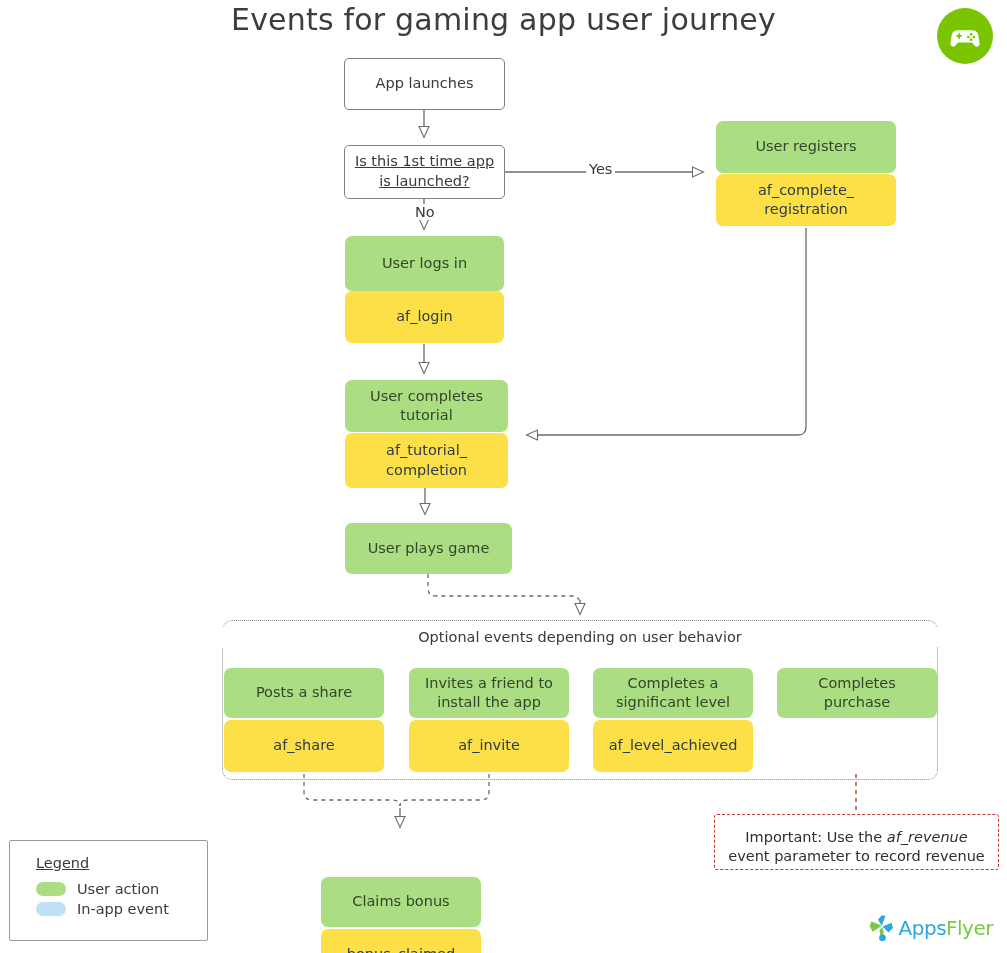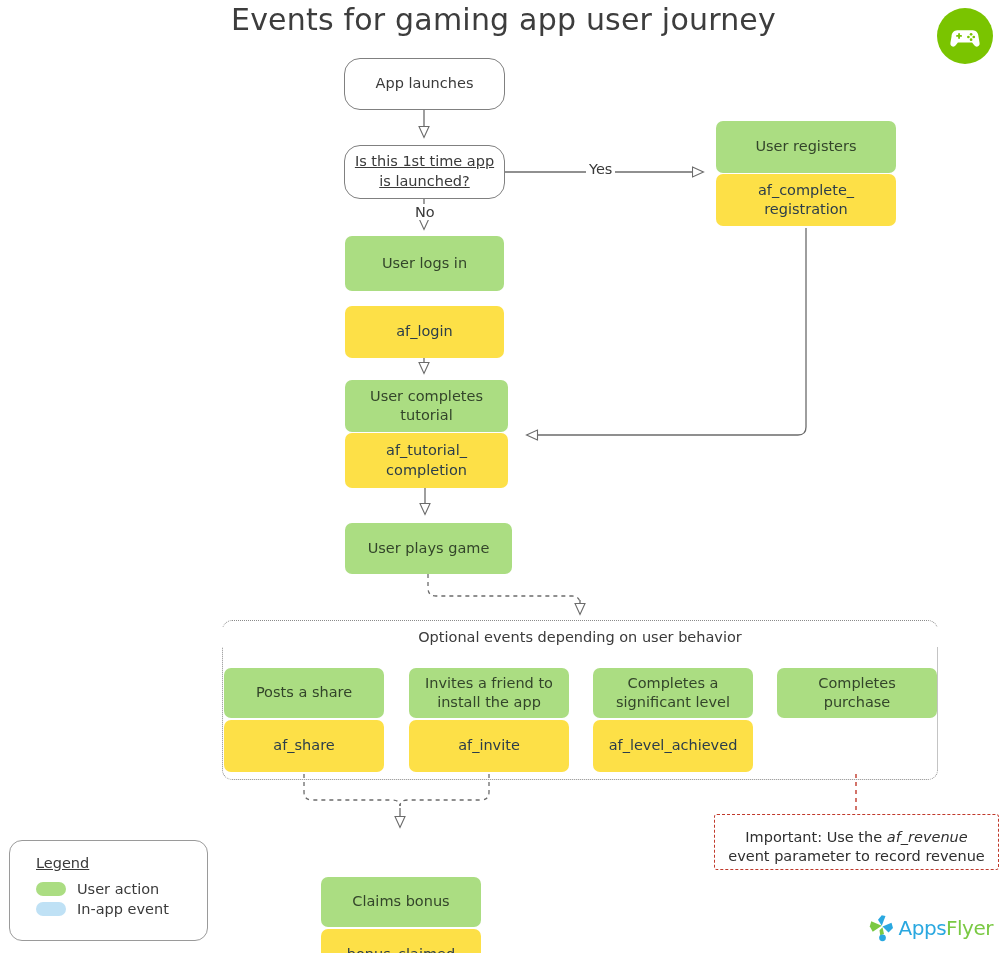--- a/index.html
+++ b/index.html
@@ -29,21 +29,21 @@
     width:56px;height:56px;border-radius:50%;
     background:#7ac400;
     display:flex;align-items:center;justify-content:center;
   }
 
   .node{position:absolute;box-sizing:border-box;}
 
   .plain-box{
     background:#ffffff;
     border:1.4px solid #808080;
-    border-radius:16px;
+    border-radius:5px;
     display:flex;align-items:center;justify-content:center;
     text-align:center;
     font-size:14.5px;
     color:#3a3a3a;
     line-height:1.35;
     padding:2px 8px;
   }
 
   .stack{position:absolute;}
   .action-box{
@@ -111,21 +111,21 @@
     padding:2px 8px;
   }
   .important-box i{font-style:italic;}
 
   .legend{
     position:absolute;
     left:9px;top:840px;
     width:199px;height:101px;
     background:#ffffff;
     border:1.4px solid #9a9a9a;
-    border-radius:13px;
+    border-radius:2px;
     box-sizing:border-box;
     padding:14px 0 0 26px;
   }
   .legend-title{
     font-size:14.5px;color:#3a3a3a;
     text-decoration:underline;
     margin-bottom:10px;
   }
   .legend-row{display:flex;align-items:center;margin-bottom:4px;}
   .legend-swatch{
@@ -212,21 +212,21 @@
   <div class="edge-label" style="left:586px;top:161px;">Yes</div>
   <div class="edge-label" style="left:412px;top:204px;">No</div>
 
   <div class="stack" style="left:716px;top:121px;width:180px;">
     <div class="action-box" style="width:180px;height:52px;">User registers</div>
     <div class="event-box" style="width:180px;height:52px;margin-top:1px;">af_complete_ registration</div>
   </div>
 
   <div class="stack" style="left:345px;top:236px;width:159px;">
     <div class="action-box" style="width:159px;height:55px;">User logs in</div>
-    <div class="event-box" style="width:159px;height:52px;margin-top:15px;">af_login</div>
+    <div class="event-box" style="width:159px;height:52px;margin-top:0;">af_login</div>
   </div>
 
   <div class="stack" style="left:345px;top:380px;width:163px;">
     <div class="action-box" style="width:163px;height:52px;">User completes tutorial</div>
     <div class="event-box" style="width:163px;height:55px;margin-top:1px;">af_tutorial_ completion</div>
   </div>
 
   <div class="node action-box" style="left:345px;top:523px;width:167px;height:51px;">User plays game</div>
 
   <div class="optional-group"></div>

